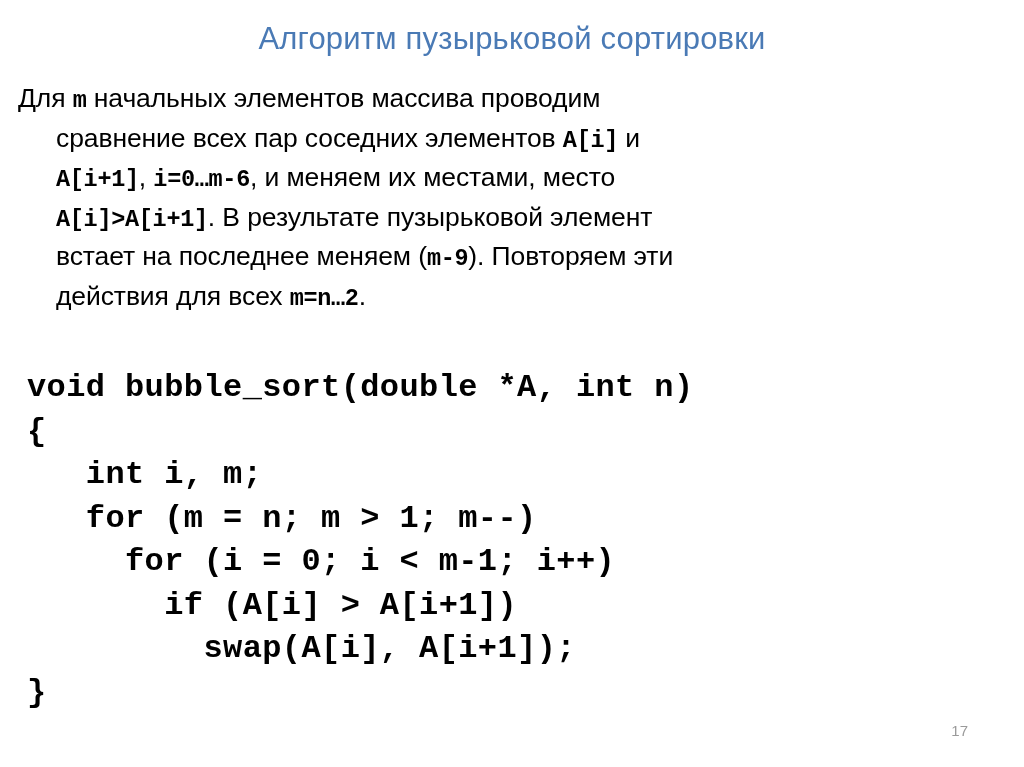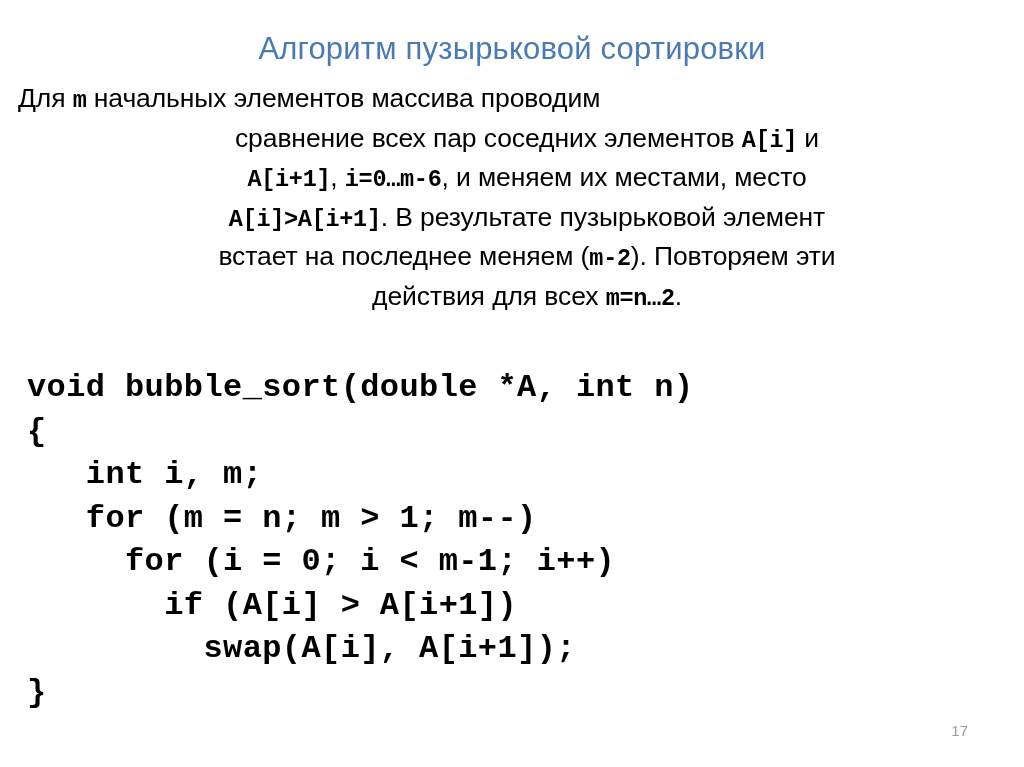--- a/index.html
+++ b/index.html
@@ -22,21 +22,21 @@
     top: 0;
     width: 1024px;
     height: 767px;
     background: #ffffff;
   }
 
   
   .slide-title {
     position: absolute;
     left: 0;
-    top: 10px;
+    top: 0;
     width: 1024px;
     text-align: center;
     font-family: "Liberation Sans", sans-serif;
     font-size: 31px;
     font-weight: 400;
     letter-spacing: 0.2px;
     color: #4a7ab5;
     white-space: nowrap;
   }
 
@@ -50,21 +50,20 @@
   .body-line {
     font-family: "Liberation Sans", sans-serif;
     font-size: 26.5px;
     line-height: 37.6px;
     color: #000000;
     white-space: nowrap;
     letter-spacing: -0.1px;
   }
   .body-line.indent {
     padding-left: 38px;
-    text-align: center;
   }
   .mono {
     font-family: "Liberation Mono", "DejaVu Sans Mono", monospace;
     font-size: 23.5px;
     font-weight: 700;
     letter-spacing: -0.3px;
   }
 
   
   .code-block {
@@ -99,21 +98,21 @@
 
 <div class="slide">
 
   <h1 class="slide-title">Алгоритм пузырьковой сортировки</h1>
 
   <div class="body-block">
       <div class="body-line"><span>Для </span><span class="mono">m</span><span> начальных элементов массива проводим</span></div>
       <div class="body-line indent"><span>сравнение всех пар соседних элементов </span><span class="mono">A[i]</span><span> и</span></div>
       <div class="body-line indent"><span class="mono">A[i+1]</span><span>, </span><span class="mono">i=0…m-6</span><span>, и меняем их местами, место</span></div>
       <div class="body-line indent"><span class="mono">A[i]&gt;A[i+1]</span><span>. В результате пузырьковой элемент</span></div>
-      <div class="body-line indent"><span>встает на последнее меняем (</span><span class="mono">m-2</span><span>). Повторяем эти</span></div>
+      <div class="body-line indent"><span>встает на последнее меняем (</span><span class="mono">m-9</span><span>). Повторяем эти</span></div>
       <div class="body-line indent"><span>действия для всех  </span><span class="mono">m=n…2</span><span>.</span></div>
     </div>
 
   <div class="code-block">
       <div class="code-line">void bubble_sort(double *A, int n)</div>
       <div class="code-line">{</div>
       <div class="code-line">   int i, m;</div>
       <div class="code-line">   for (m = n; m &gt; 1; m--)</div>
       <div class="code-line">     for (i = 0; i &lt; m-1; i++)</div>
       <div class="code-line">       if (A[i] &gt; A[i+1])</div>

